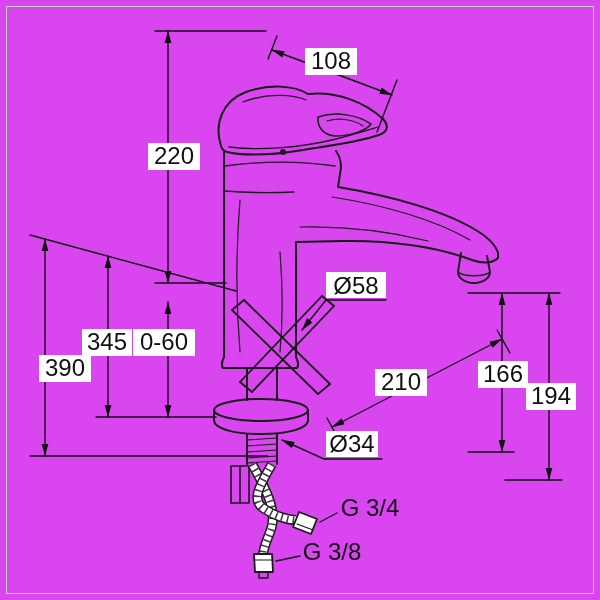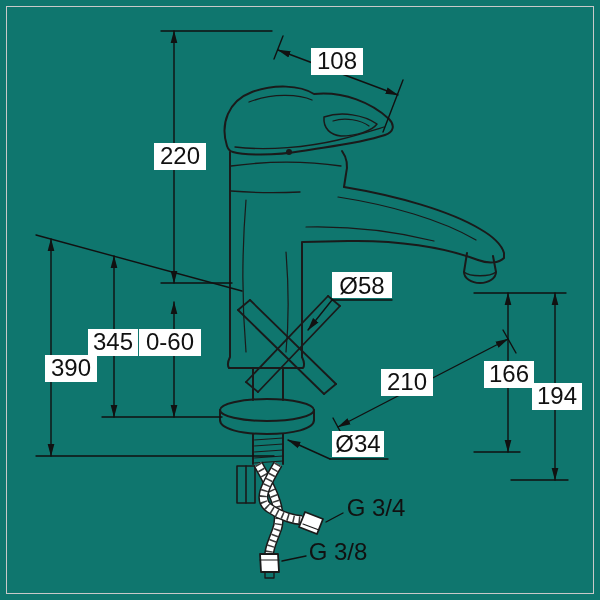--- a/index.html
+++ b/index.html
@@ -1,22 +1,21 @@
 <!DOCTYPE html>
 <html><head>
 <meta charset="utf-8">
 <style>
   html,body{margin:0;padding:0;background:#ffffff;}
   .stage{
     position:relative;
     width:600px;height:600px;
-    background:#0f766e;
+    background:#d946ef;
     font-family:"Liberation Sans", sans-serif;
     box-sizing:border-box;
-    padding-left:6px;
   }
   .frame{
     position:absolute;left:6px;top:6px;right:6px;bottom:6px;
     border:1px solid #c9c9c9;
     pointer-events:none;
   }
   svg{display:block;}
   text{
     font-family:"Liberation Sans", sans-serif;
     font-size:24px;

